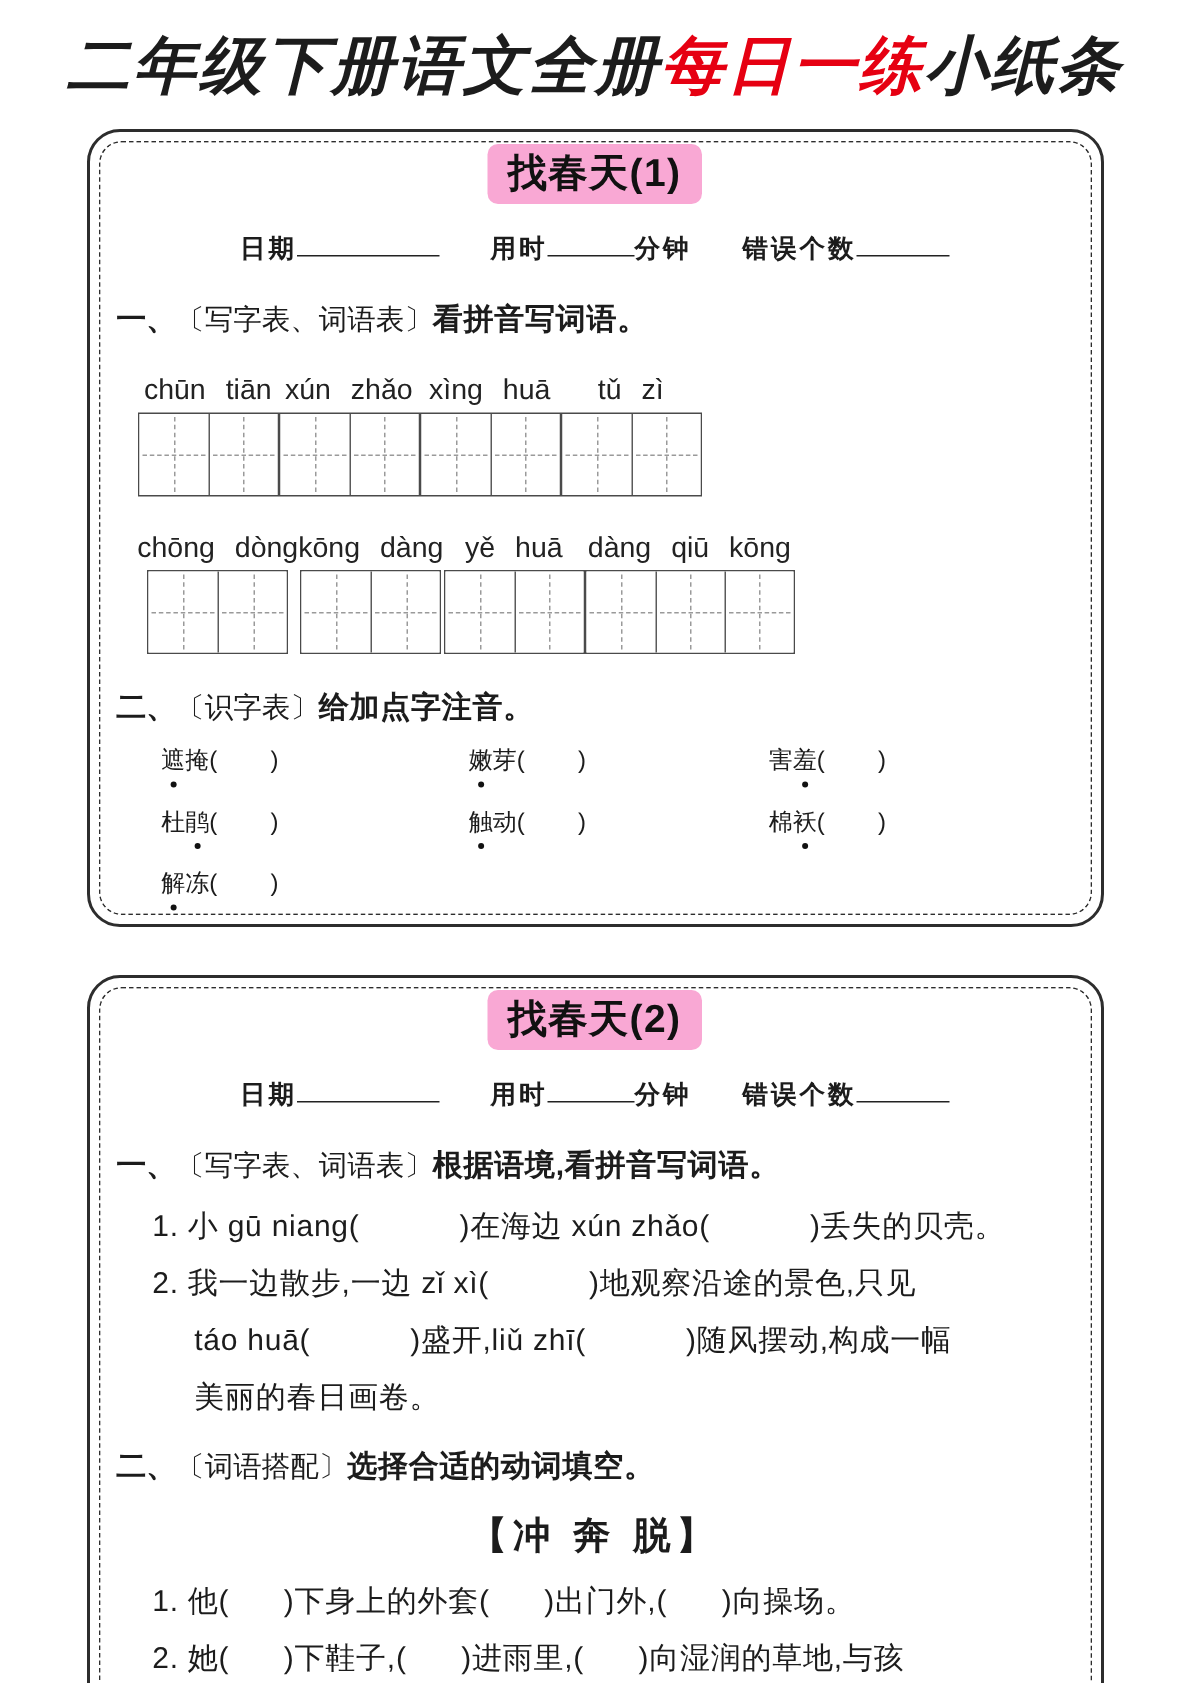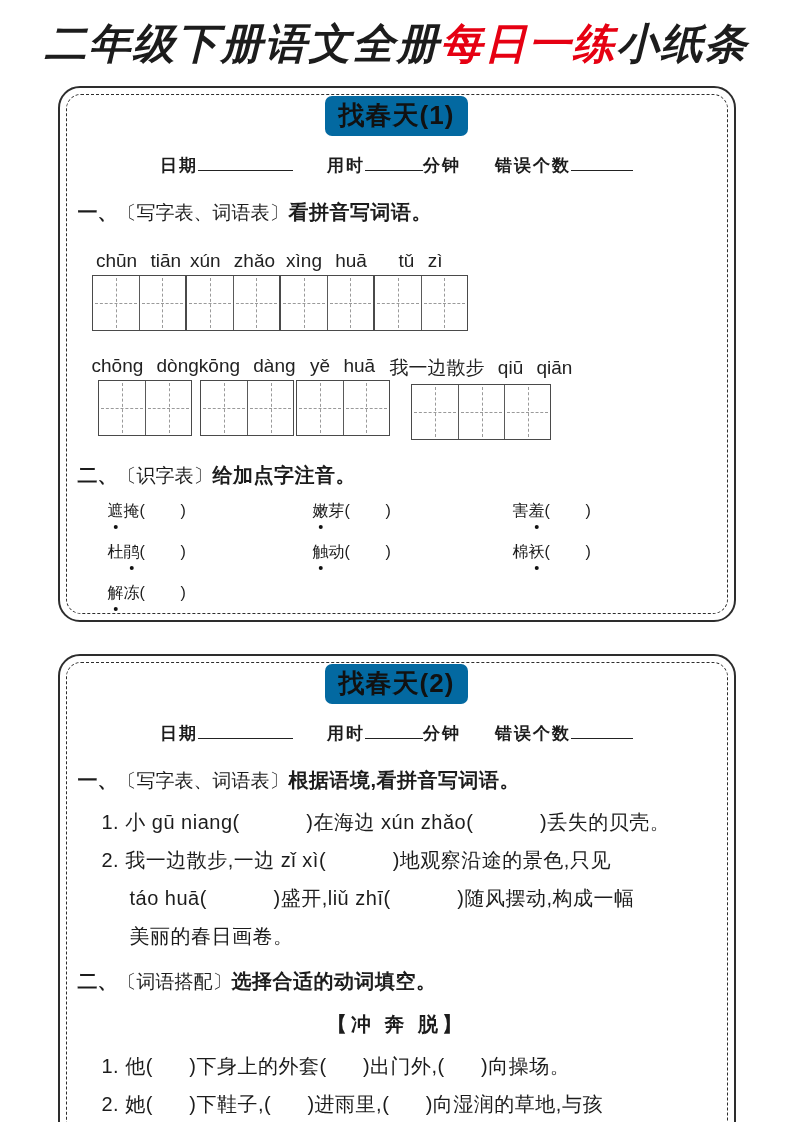--- a/index.html
+++ b/index.html
@@ -25,21 +25,21 @@
   }
   .card::before {
     content:""; position:absolute; inset:6px;
     border:1.6px dashed #2d2d2d; border-radius:15px;
     pointer-events:none;
   }
   .card2 { margin-top:32px; }
   
   .badge-row { text-align:center; margin-top:2px; }
   .badge {
-    display:inline-block; background:#0369a1; color:#111;
+    display:inline-block; background:#f9a8d4; color:#111;
     font-size:26px; font-weight:700; padding:2px 14px 3px;
     border-radius:7px; letter-spacing:1px;
   }
   
   .meta-row {
     margin-top:18px; display:flex; justify-content:center;
     align-items:flex-end; gap:34px;
     font-size:17px; font-weight:600; letter-spacing:2px;
   }
   .mline { display:inline-block; border-bottom:1.5px solid #222; height:4px; }
@@ -85,21 +85,21 @@
     content:""; position:absolute; left:50%; transform:translateX(-50%);
     bottom:-7px; width:4.5px; height:4.5px; border-radius:50%; background:#111;
   }
   
   .bodyline {
     font-size:20px; line-height:1; margin:18px 0 0 24px;
     white-space:pre; letter-spacing:0.5px;
   }
   .bodyline.indent { margin-left:52px; }
   .word-bank {
-    text-align:center; font-size:20px; font-weight:600;
+    text-align:center; font-size:25px; font-weight:600;
     margin-top:16px; letter-spacing:4px;
   }
 </style>
 </head>
 <body>
 
 <div class="page-title">
   <span>二年级下册语文全册</span><span class="red">每日一练</span><span>小纸条</span>
 </div>
 
@@ -178,21 +178,21 @@
   <div class="pygroup">
     <div class="pylabel">yě huā</div>
     <div class="zigrid">
   <div class="cell"></div>
 
   <div class="cell"></div>
 </div>
   </div>
 
   <div class="pygroup">
-    <div class="pylabel">我一边散步 qiū qiān</div>
+    <div class="pylabel">dàng qiū kōng</div>
     <div class="zigrid">
   <div class="cell"></div>
 
   <div class="cell"></div>
 
   <div class="cell"></div>
 </div>
   </div>
 </div>
 

